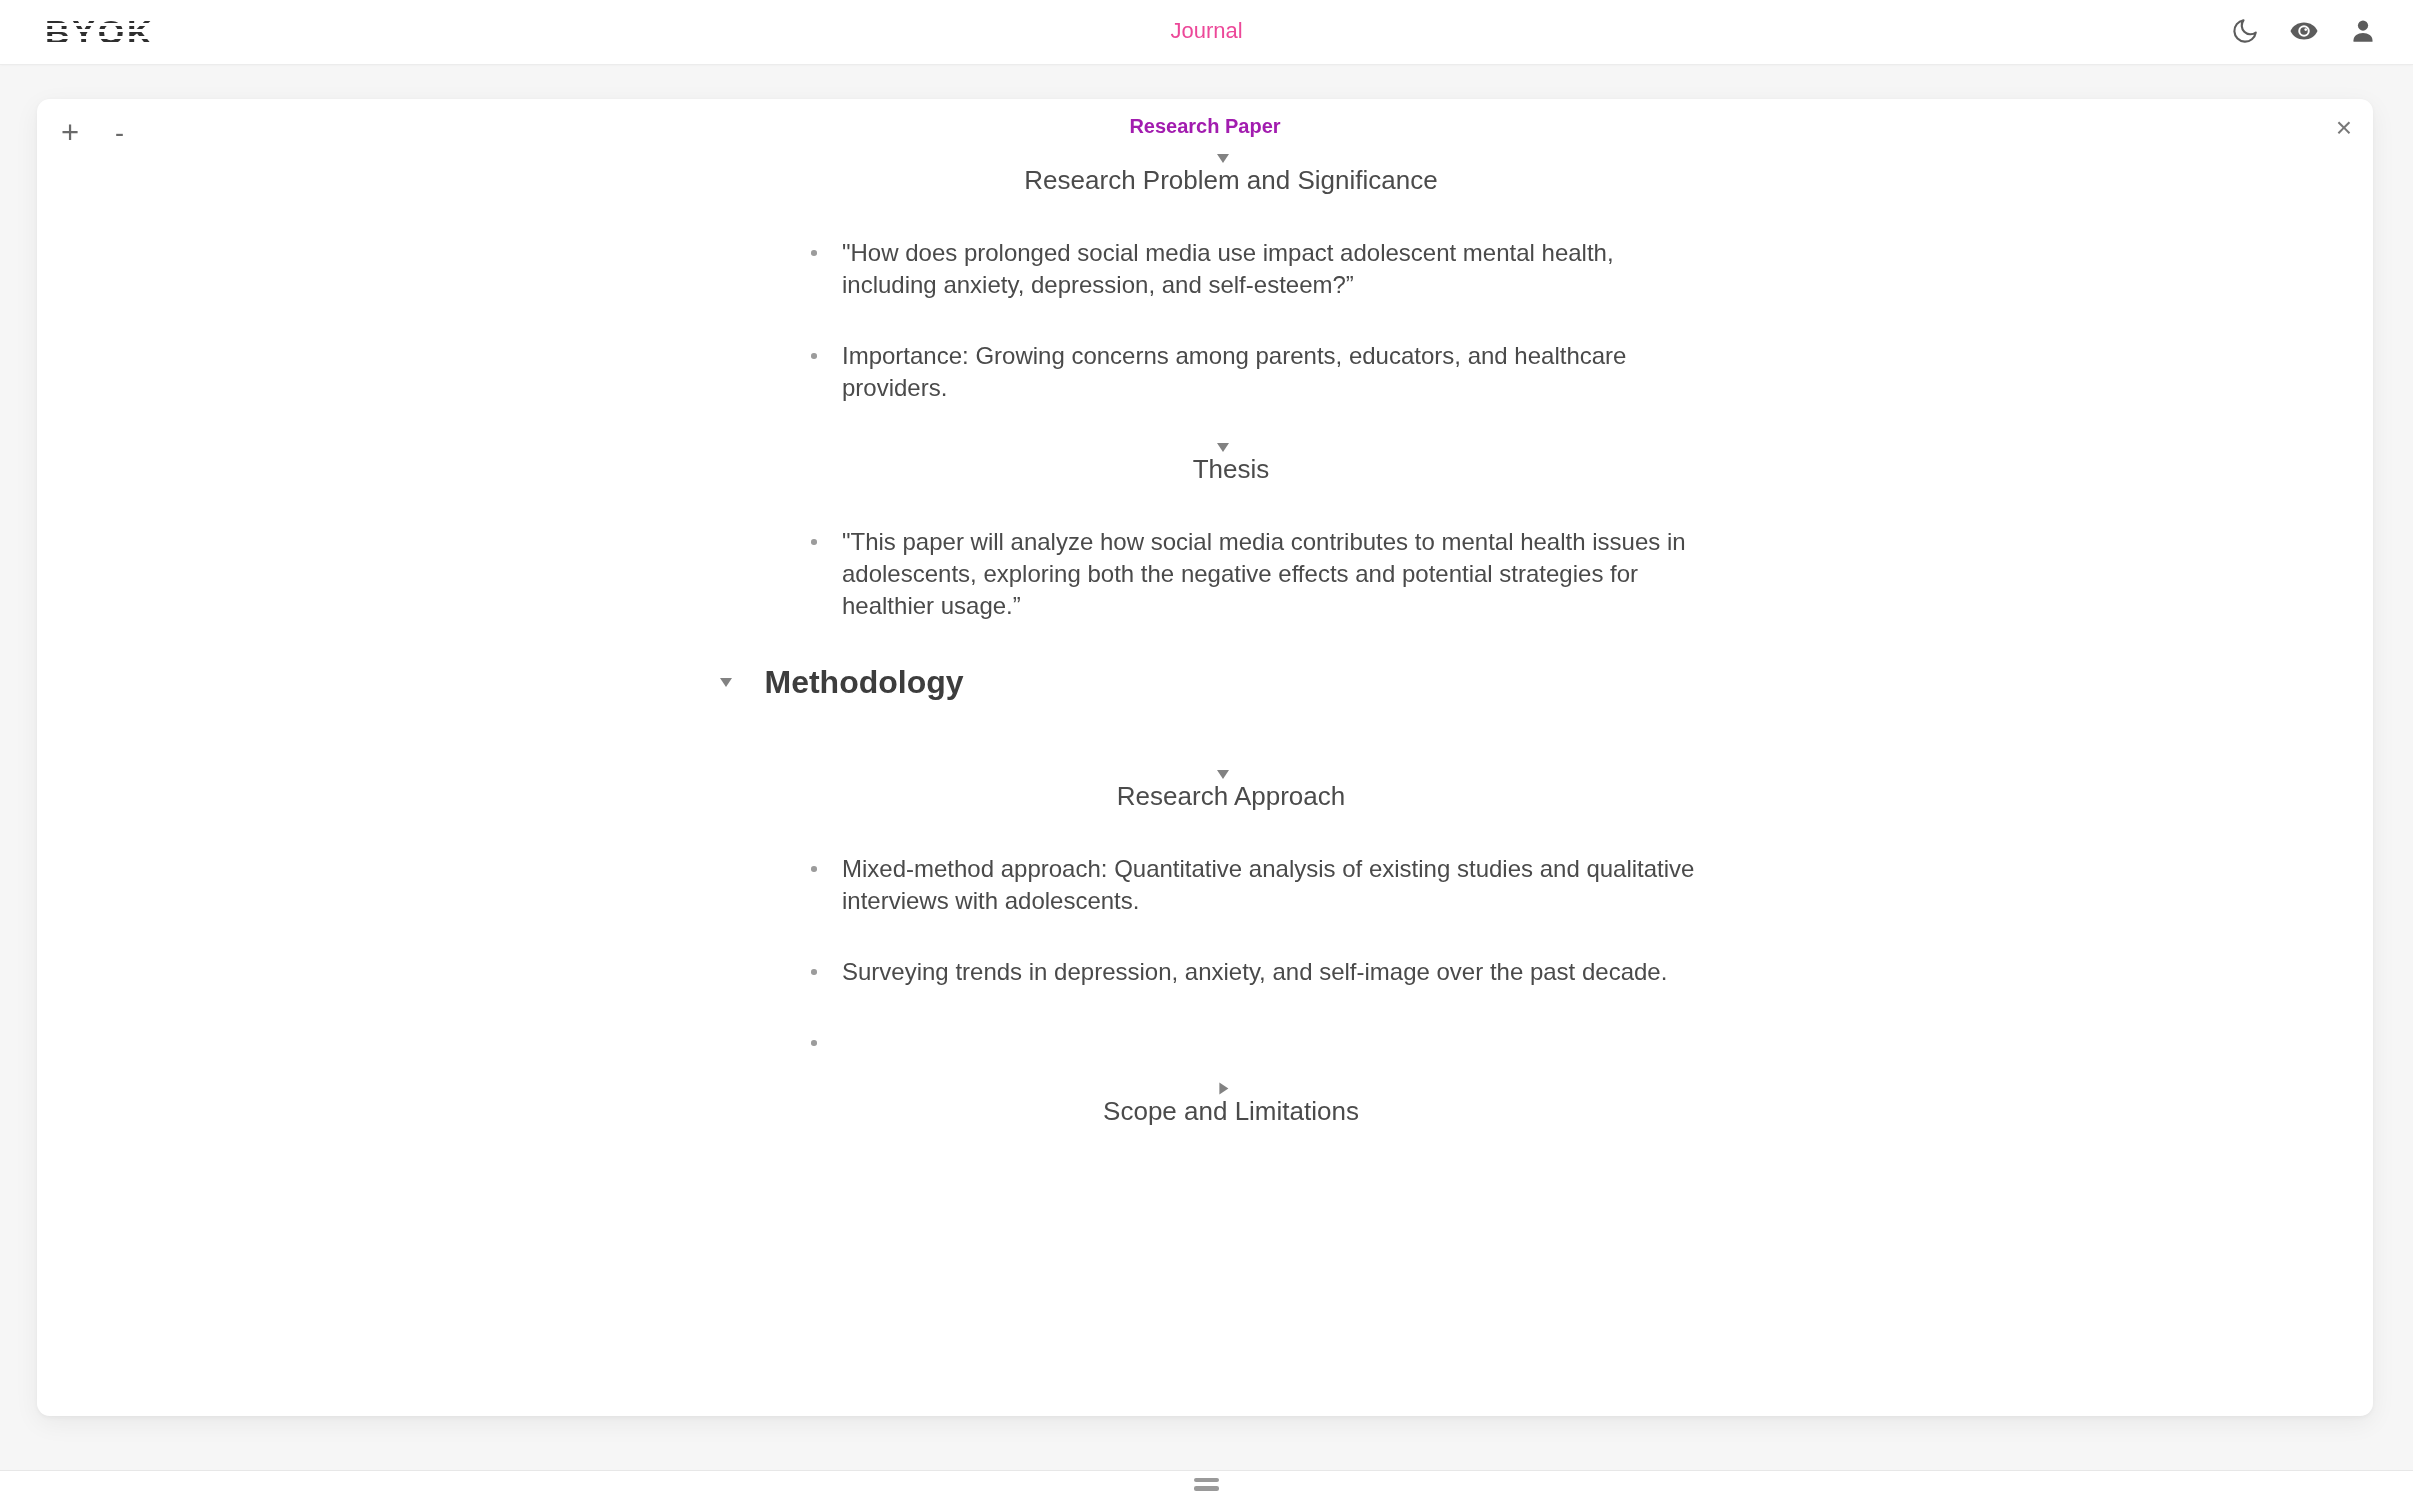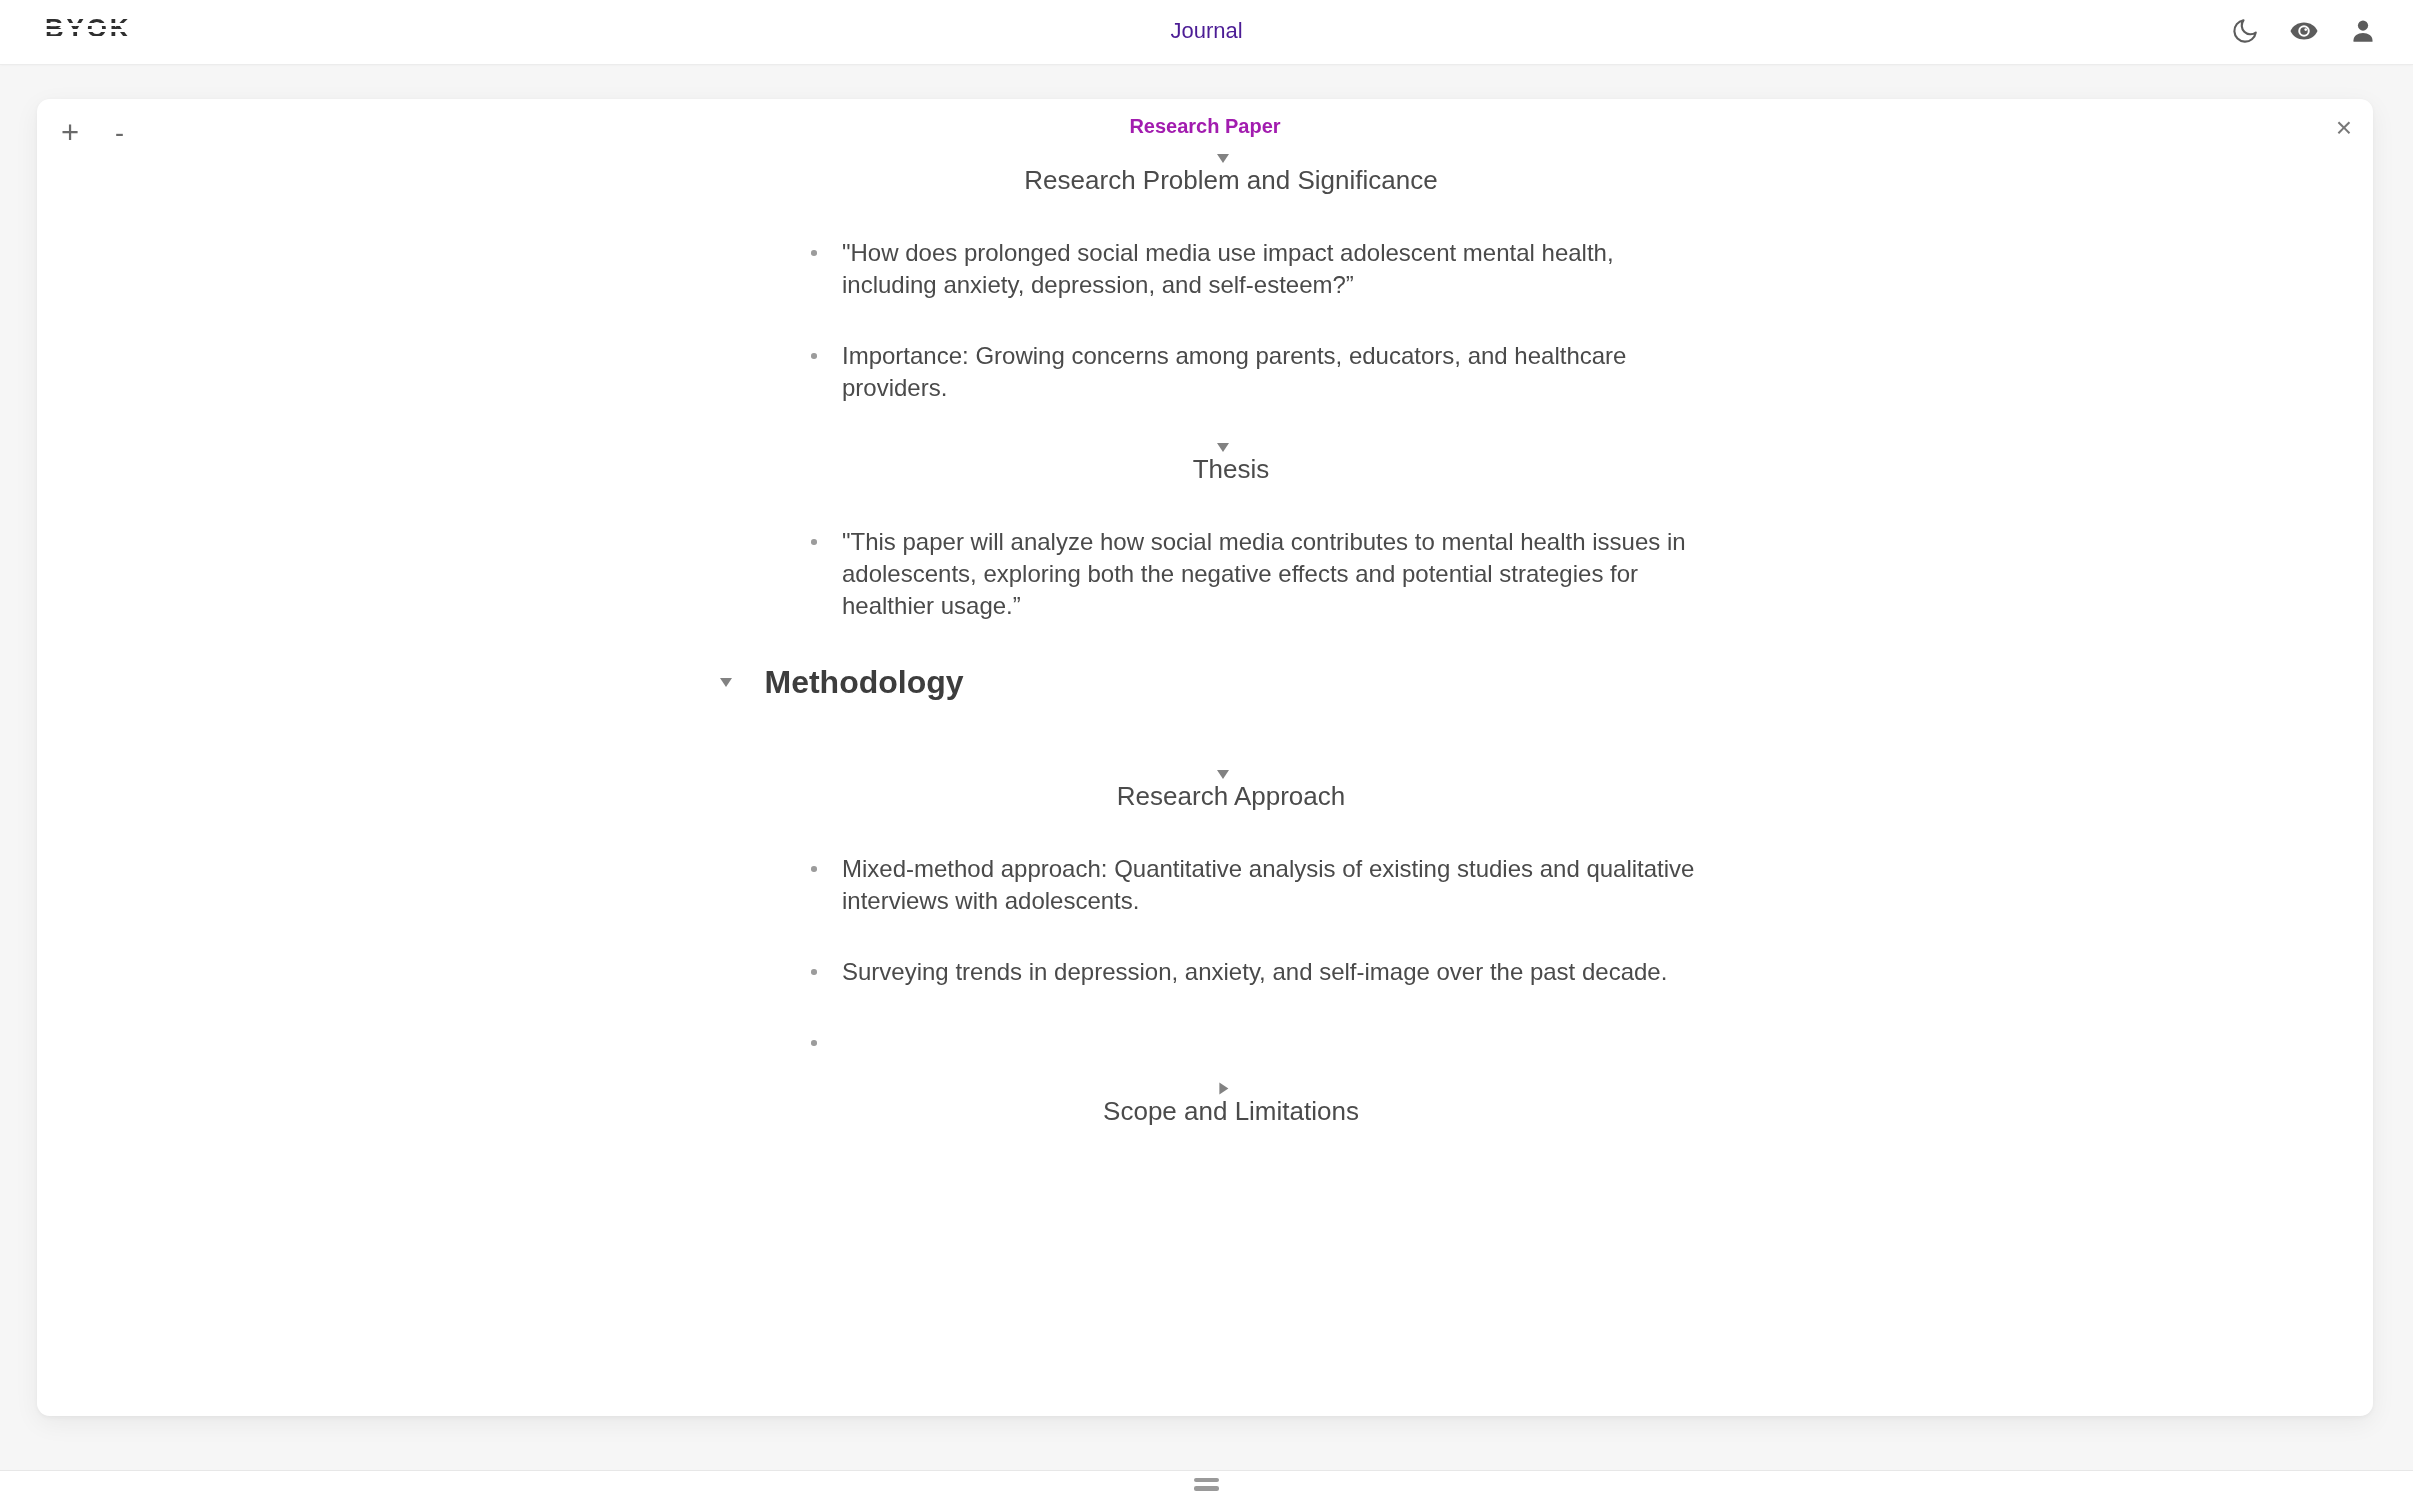--- a/index.html
+++ b/index.html
@@ -15,30 +15,30 @@
   
   .topbar {
     position: absolute; top: 0; left: 0; right: 0; height: 65px;
     background: #ffffff;
     border-bottom: 0.7px solid #ececec;
     box-shadow: 0 0.7px 2.8px rgba(0,0,0,.04);
     z-index: 5;
   }
   .logo {
     position: absolute; left: 45px; top: 12.7px;
-    font-size: 26px; font-weight: 900; letter-spacing: 2.8px;
+    font-size: 34px; font-weight: 900; letter-spacing: 2.8px;
     background-image: repeating-linear-gradient(180deg, #2f2f2f 0px, #2f2f2f 3.5px, rgba(255,255,255,0) 3.5px, rgba(255,255,255,0) 6.4px);
     -webkit-background-clip: text; background-clip: text;
     color: transparent;
     cursor: pointer;
     user-select: none;
   }
   .topbar-title {
     position: absolute; left: 0; right: 0; top: 18.3px;
-    text-align: center; font-size: 22px; color: #4c1d95;
+    text-align: center; font-size: 22px; color: #ec4899;
   }
   .topbar-actions {
     position: absolute; right: 35px; top: 0; height: 65px;
     display: flex; align-items: center; gap: 28px;
   }
   .icon-btn {
     width: 31px; height: 31px; display: flex; align-items: center; justify-content: center;
     cursor: pointer; border: none; background: transparent; padding: 0;
   }
   .icon-btn svg { width: 30px; height: 30px; }

